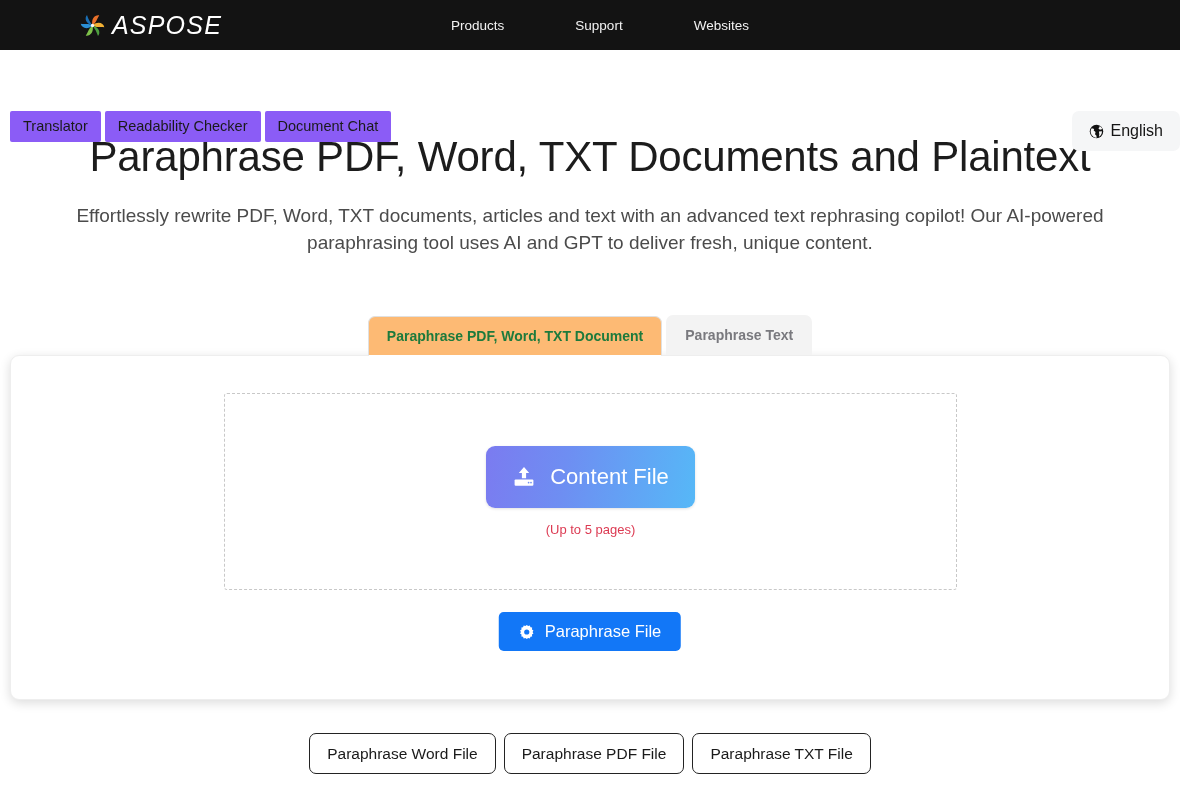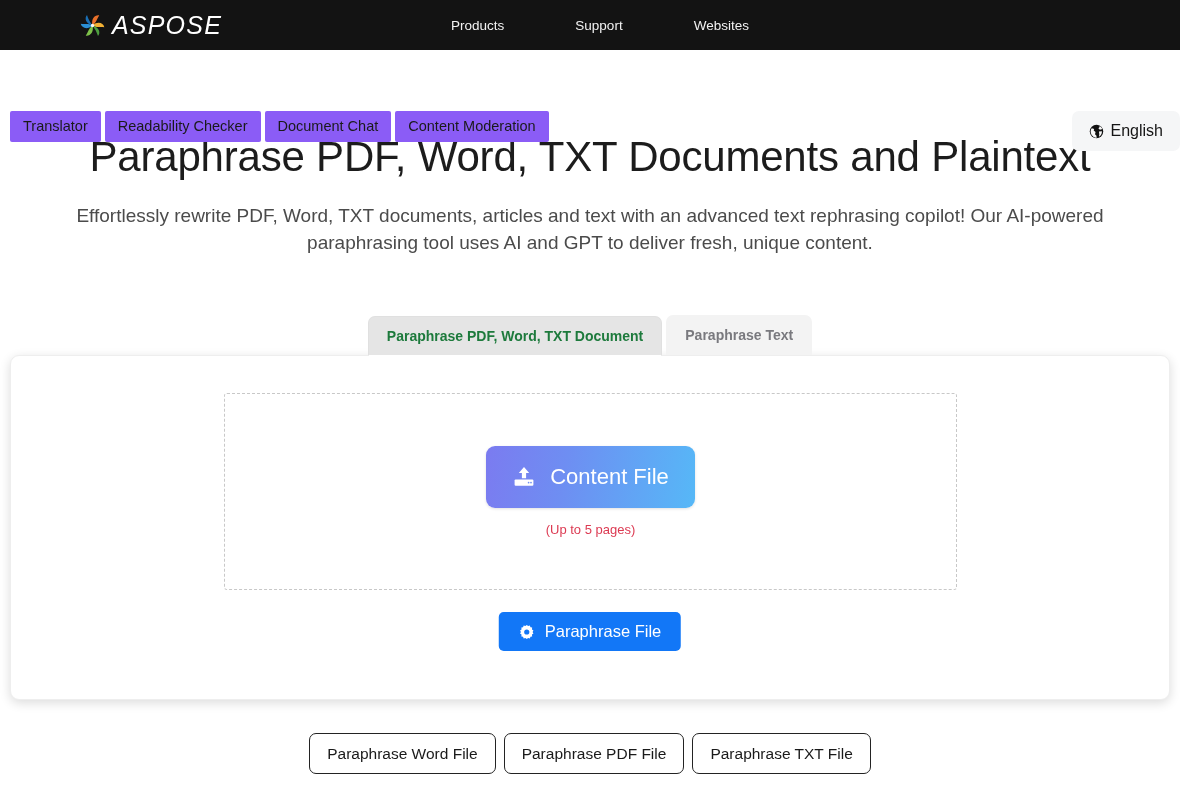--- a/index.html
+++ b/index.html
@@ -128,21 +128,21 @@
     padding: 0 18px;
     display: flex;
     align-items: center;
     font-size: 14px;
     border-radius: 7px 7px 0 0;
     cursor: pointer;
     border: 1px solid transparent;
     font-family: "Liberation Sans", sans-serif;
   }
   .tab.active {
-    background: #e5e5e5;
+    background: #fdba74;
     color: #1d7a3c;
     font-weight: bold;
     border: 1px solid #e0e0e0;
     border-bottom: 1px solid #ffffff;
     margin-bottom: -1px;
   }
   .tab.inactive {
     background: #f3f3f3;
     color: #79797e;
     font-weight: bold;
@@ -254,21 +254,20 @@
     <a href="#">Support</a>
     <a href="#">Websites</a>
   </nav>
 </div>
 
 <div class="toolsrow">
   <div class="pills">
     <button class="pill">Translator</button>
     <button class="pill">Readability Checker</button>
     <button class="pill">Document Chat</button>
-    <button class="pill">Content Moderation</button>
   </div>
   <button class="lang-btn">
     <svg class="globe-ico" viewBox="0 0 16 16">
       <circle cx="8" cy="8" r="7.2" fill="#111111"></circle>
       <path d="M3 4.5 L5.5 5.2 L5 7 L7 8.4 L6.4 11 L8 12.6 L8 14.9 A7 7 0 0 1 2.2 5.6 Z" fill="#f8f8f8"></path>
       <path d="M9.6 1.6 L11.6 3 L10 4.6 L11.6 6.2 L14.4 5.4 A7 7 0 0 0 9.6 1.6 Z" fill="#f8f8f8"></path>
       <path d="M10.6 8 L13.8 7.6 A7 7 0 0 1 10.6 13.6 L11 11 Z" fill="#f8f8f8"></path>
     </svg>
     <span>English</span>
   </button>

